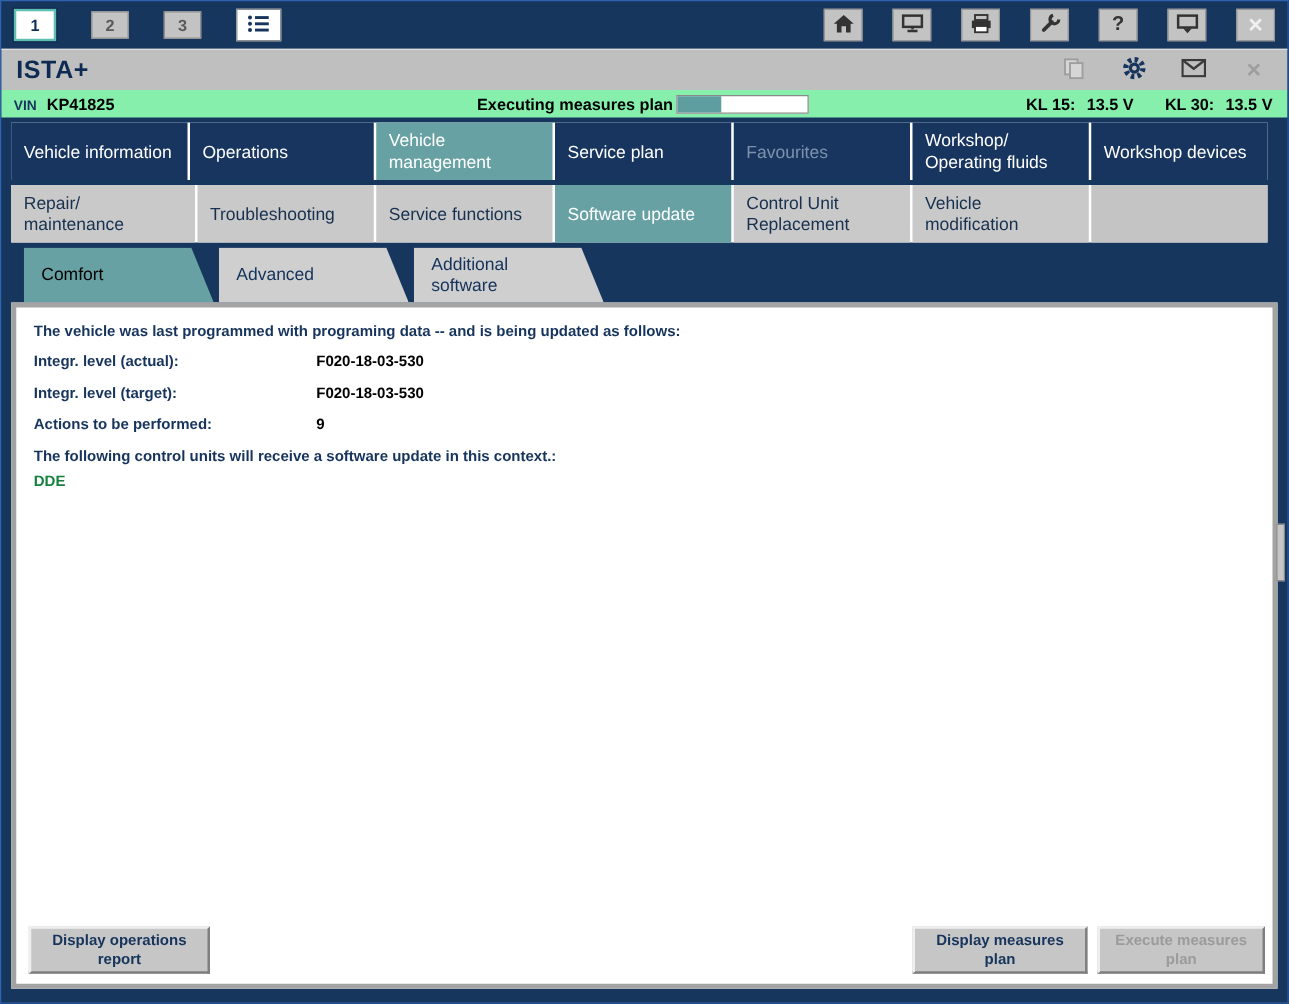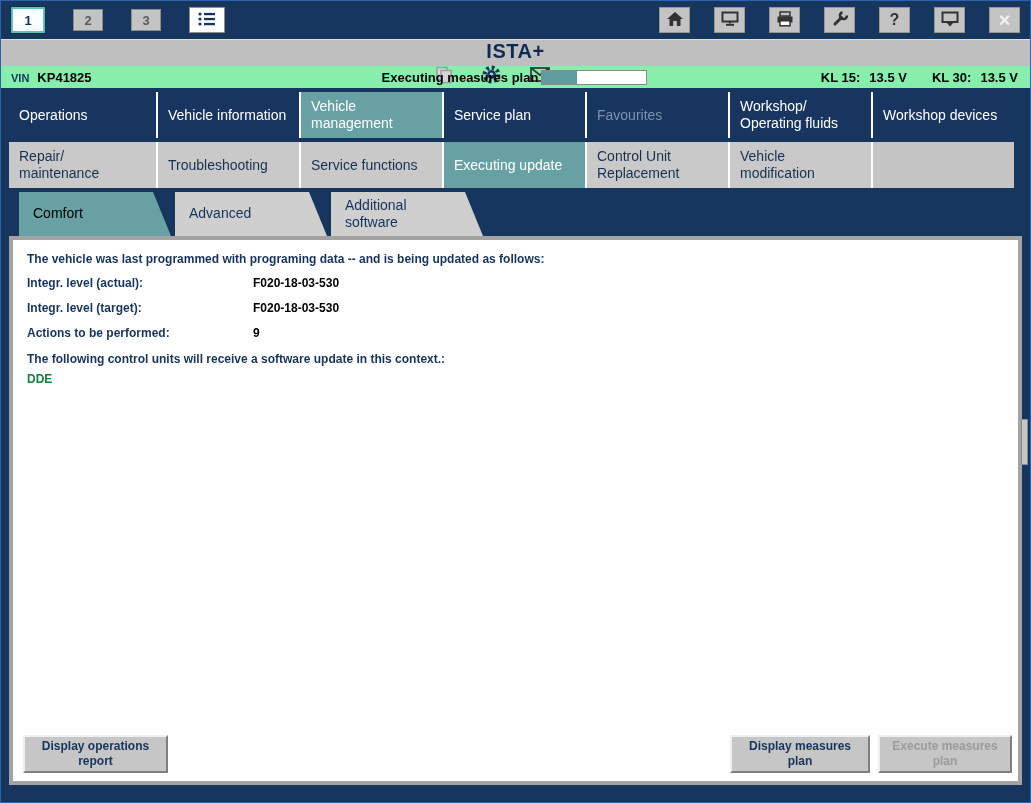--- a/index.html
+++ b/index.html
@@ -12,21 +12,21 @@
   .session-group { display:flex; align-items:center; gap:28px; }
   .num-btn { width:30px; height:22px; background:#c3c3c3; border:1px solid #8e8e8e; color:#5a5a5a; font-weight:bold; font-size:13px; font-family:inherit; }
   .num-btn.active { width:34px; height:26px; background:#ffffff; border:2px solid #5fc0b2; outline:1px solid #0c2c52; color:#12305a; }
   .list-btn { width:36px; height:26px; background:#ffffff; border:1px solid #8e8e8e; display:flex; align-items:center; justify-content:center; }
   .top-icons { display:flex; gap:24px; align-items:center; }
   .tool-btn { width:31px; height:26px; background:#c3c3c3; border:1px solid #969696; display:flex; align-items:center; justify-content:center; font-family:inherit; }
   .help-glyph { font-size:16px; font-weight:bold; color:#333; }
   .close-glyph { font-size:20px; font-weight:bold; color:#f0f0f0; line-height:1; }
 
   
-  .appbar { height:27px; background:#bfbfbf; border-top:1px solid #dedede; display:flex; align-items:center; justify-content:space-between; padding:0 12px;flex-direction:column; }
+  .appbar { height:33px; background:#bfbfbf; border-top:1px solid #dedede; display:flex; align-items:center; justify-content:space-between; padding:0 12px; }
   .app-title { font-size:20px; font-weight:bold; color:#0d2b52; letter-spacing:0.5px; }
   .appbar-icons { display:flex; gap:18px; align-items:center; }
   .flat-btn { width:30px; height:26px; display:flex; align-items:center; justify-content:center; background:transparent; border:none; }
   .close-glyph-dim { font-size:20px; font-weight:bold; color:#9e9e9e; line-height:1; }
 
   
   .statusrow { height:22px; background:#86efac; display:flex; align-items:center; font-weight:bold; }
   .vin-group { flex:1; display:flex; align-items:baseline; gap:8px; padding-left:10px; }
   .vin-label { font-size:11px; color:#16345C; }
   .vin-value { font-size:13px; color:#000; }
@@ -195,37 +195,37 @@
     <div class="volt-group">
       <span>KL 15:</span>
       <span>13.5 V</span>
       <span class="vl">KL 30:</span>
       <span>13.5 V</span>
     </div>
   </div>
 
   <div class="navband">
     <div class="nav-row">
+      <button class="nav-btn">Vehicle information</button>
       <button class="nav-btn w1">Operations</button>
-      <button class="nav-btn">Vehicle information</button>
       <button class="nav-btn active1">Vehicle
 management</button>
       <button class="nav-btn">Service plan</button>
       <button class="nav-btn disabled1">Favourites</button>
       <button class="nav-btn">Workshop/
 Operating fluids</button>
       <button class="nav-btn">Workshop devices</button>
     </div>
     <br>
     <div class="nav-row">
       <button class="nav2-btn w1">Repair/
 maintenance</button>
       <button class="nav2-btn">Troubleshooting</button>
       <button class="nav2-btn">Service functions</button>
-      <button class="nav2-btn active2">Executing update</button>
+      <button class="nav2-btn active2">Software update</button>
       <button class="nav2-btn">Control Unit
 Replacement</button>
       <button class="nav2-btn">Vehicle modification</button>
       <div class="nav2-filler"></div>
     </div>
     <div class="subtabs">
       <button class="tab active">Comfort</button>
       <button class="tab">Advanced</button>
       <button class="tab">Additional
 software</button>

